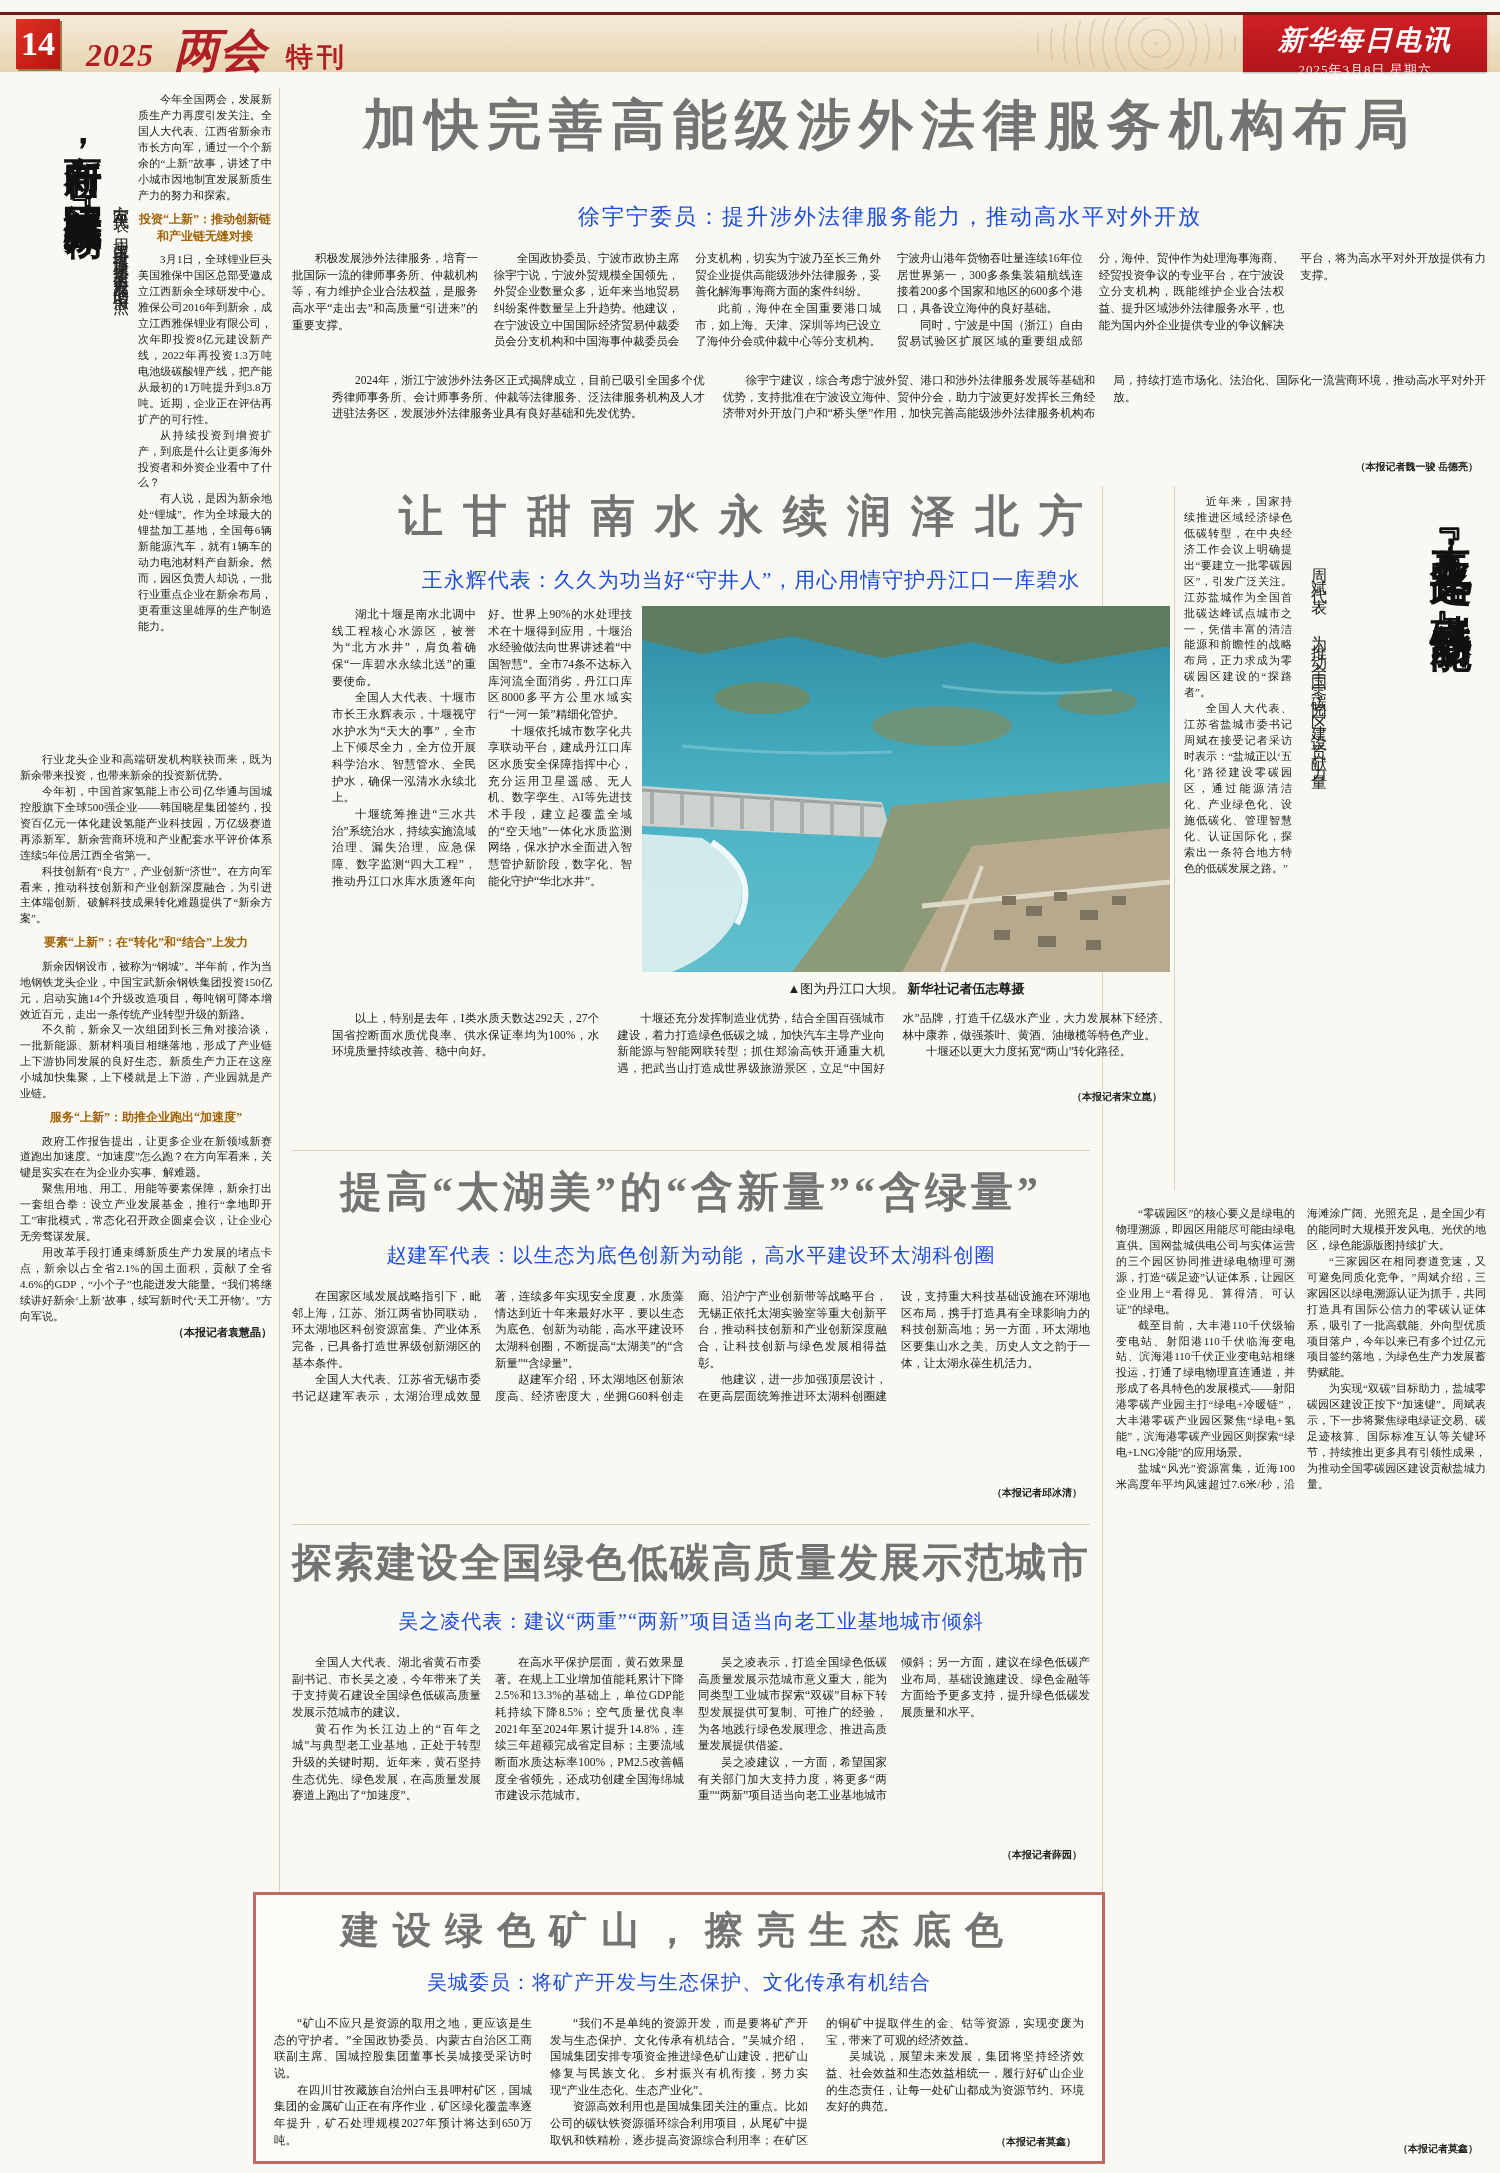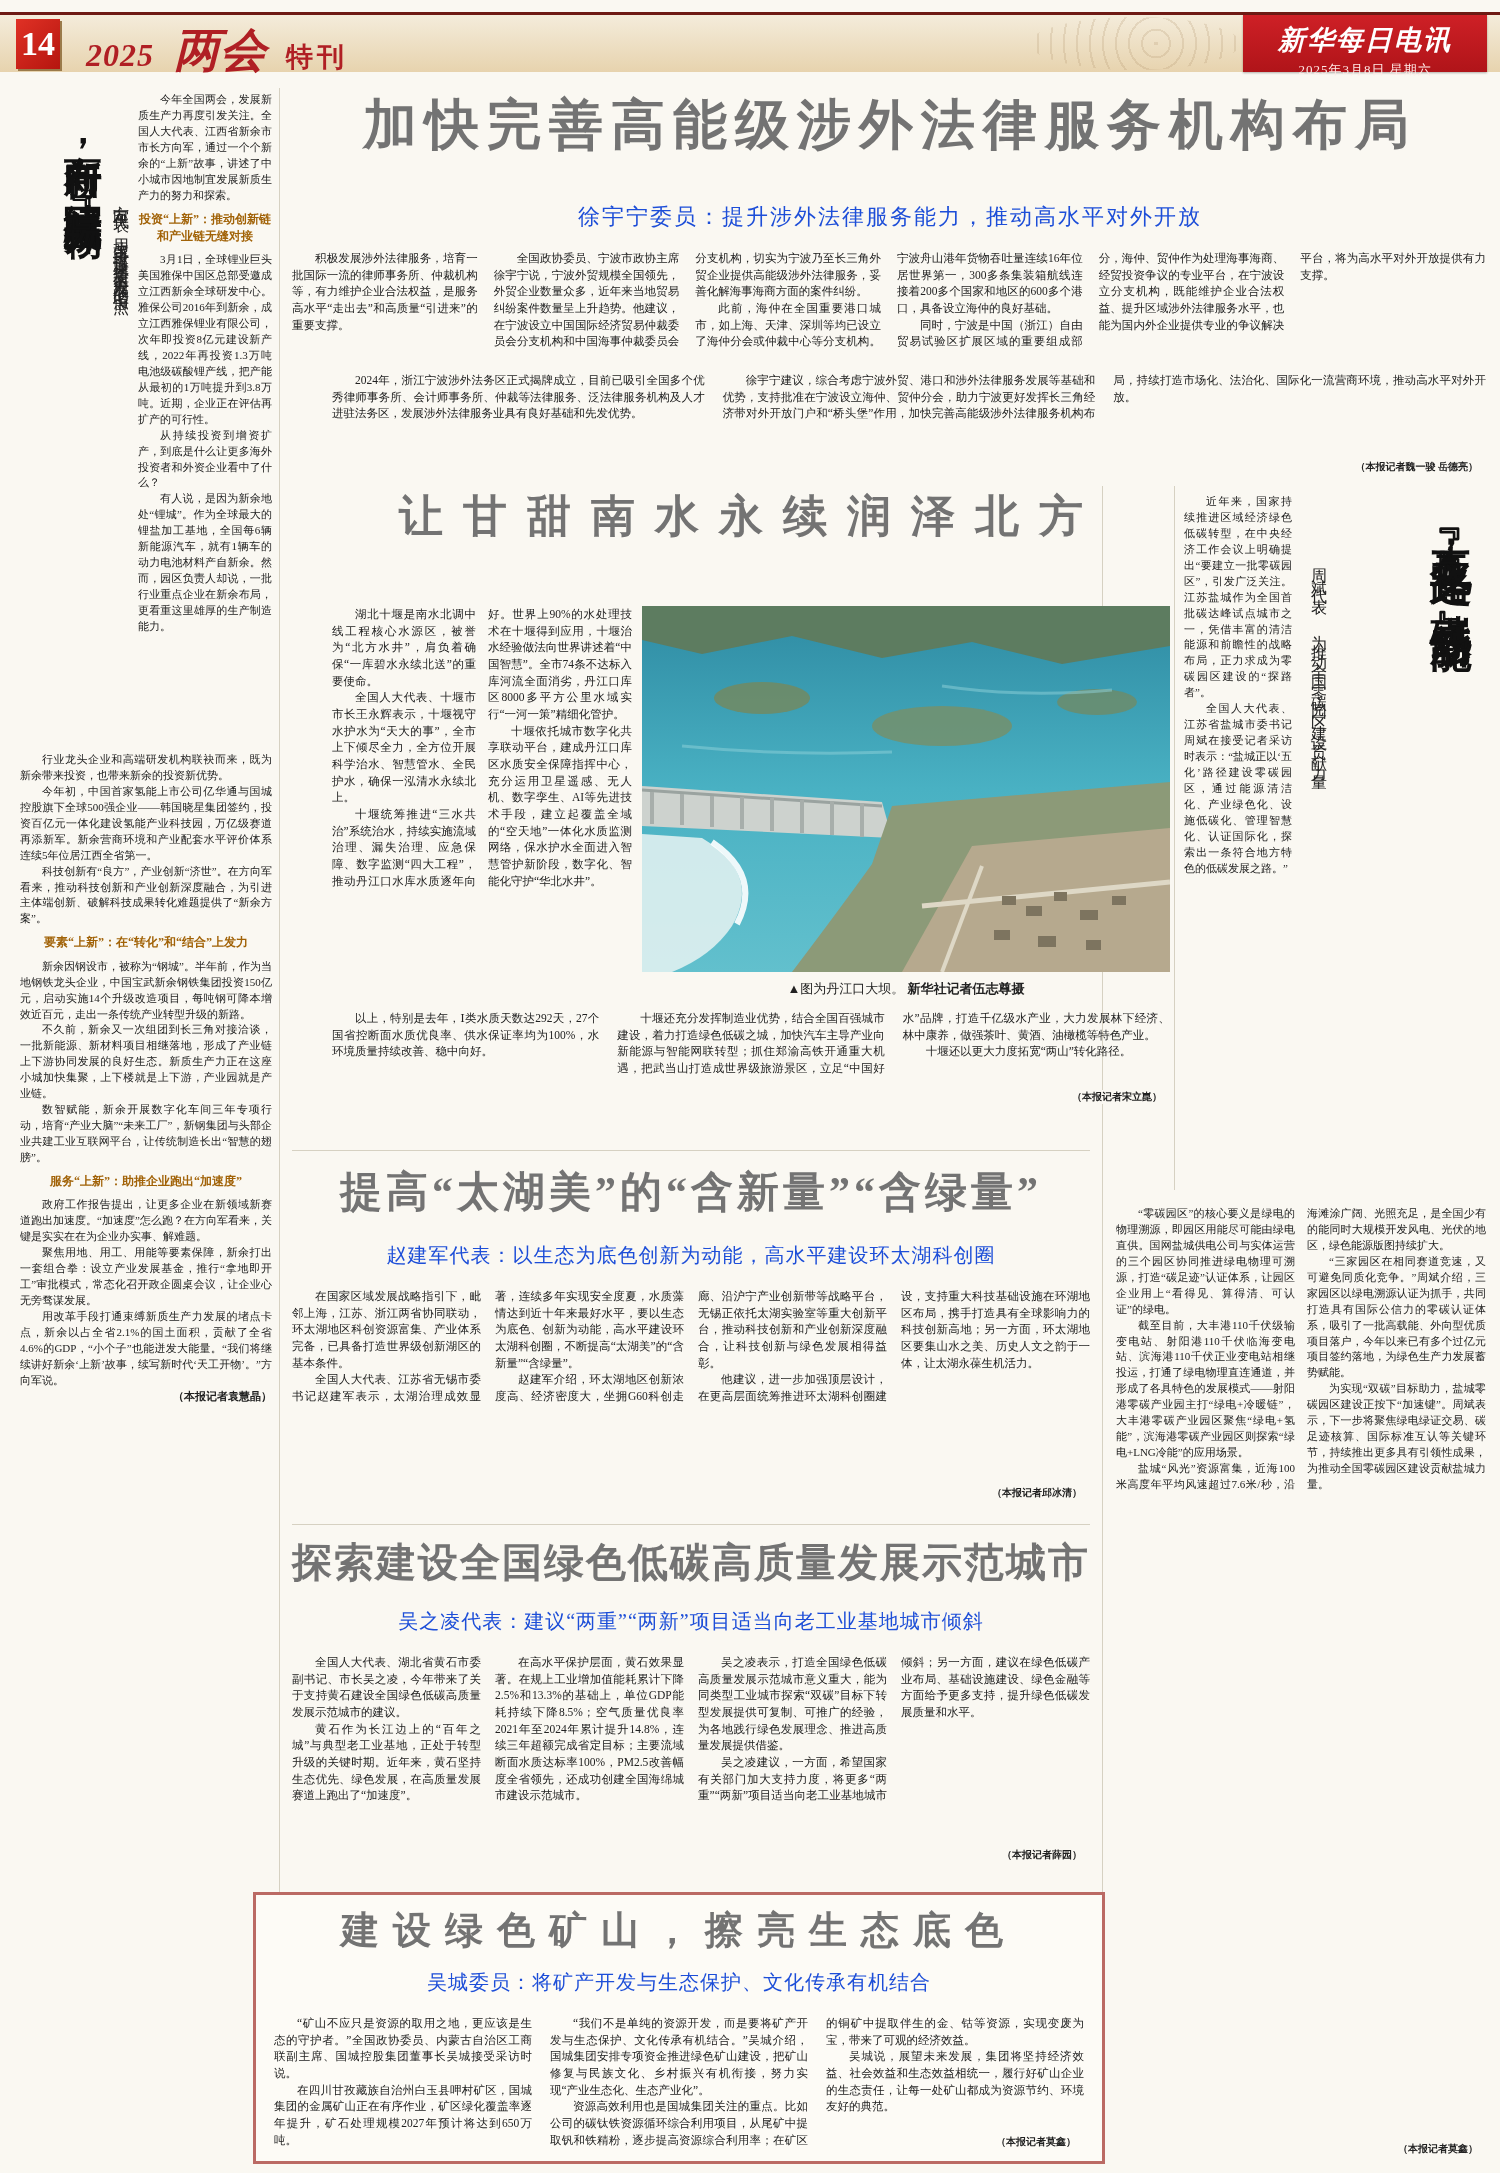--- a/index.html
+++ b/index.html
@@ -85,21 +85,20 @@
   <div class="abs body-txt" style="left:20px;top:752px;width:252px;height:1404px;font-size:11px;">
     <div>
         <p>行业龙头企业和高端研发机构联袂而来，既为新余带来投资，也带来新余的投资新优势。</p>
         <p>今年初，中国首家氢能上市公司亿华通与国城控股旗下全球500强企业——韩国晓星集团签约，投资百亿元一体化建设氢能产业科技园，万亿级赛道再添新军。新余营商环境和产业配套水平评价体系连续5年位居江西全省第一。</p>
         <p>科技创新有“良方”，产业创新“济世”。在方向军看来，推动科技创新和产业创新深度融合，为引进主体端创新、破解科技成果转化难题提供了“新余方案”。</p>
       </div>
     <h4 class="sec-title">要素“上新”：在“转化”和“结合”上发力</h4>
     <div>
         <p>新余因钢设市，被称为“钢城”。半年前，作为当地钢铁龙头企业，中国宝武新余钢铁集团投资150亿元，启动实施14个升级改造项目，每吨钢可降本增效近百元，走出一条传统产业转型升级的新路。</p>
         <p>不久前，新余又一次组团到长三角对接洽谈，一批新能源、新材料项目相继落地，形成了产业链上下游协同发展的良好生态。新质生产力正在这座小城加快集聚，上下楼就是上下游，产业园就是产业链。</p>
-        <p>数智赋能，新余开展数字化车间三年专项行动，培育“产业大脑”“未来工厂”，新钢集团与头部企业共建工业互联网平台，让传统制造长出“智慧的翅膀”。</p>
       </div>
     <h4 class="sec-title">服务“上新”：助推企业跑出“加速度”</h4>
     <div>
         <p>政府工作报告提出，让更多企业在新领域新赛道跑出加速度。“加速度”怎么跑？在方向军看来，关键是实实在在为企业办实事、解难题。</p>
         <p>聚焦用地、用工、用能等要素保障，新余打出一套组合拳：设立产业发展基金，推行“拿地即开工”审批模式，常态化召开政企圆桌会议，让企业心无旁骛谋发展。</p>
         <p>用改革手段打通束缚新质生产力发展的堵点卡点，新余以占全省2.1%的国土面积，贡献了全省4.6%的GDP，“小个子”也能迸发大能量。“我们将继续讲好新余‘上新’故事，续写新时代‘天工开物’。”方向军说。</p>
       </div>
     <p style="text-align:right;font-weight:bold;text-indent:0;">（本报记者袁慧晶）</p>
   </div>
 
@@ -113,20 +112,21 @@
     </div>
   <div class="abs body-txt cols3" style="left:332px;top:372px;width:1154px;height:102px;">
     <div>
         <p>2024年，浙江宁波涉外法务区正式揭牌成立，目前已吸引全国多个优秀律师事务所、会计师事务所、仲裁等法律服务、泛法律服务机构及人才进驻法务区，发展涉外法律服务业具有良好基础和先发优势。</p>
         <p>徐宇宁建议，综合考虑宁波外贸、港口和涉外法律服务发展等基础和优势，支持批准在宁波设立海仲、贸仲分会，助力宁波更好发挥长三角经济带对外开放门户和“桥头堡”作用，加快完善高能级涉外法律服务机构布局，持续打造市场化、法治化、国际化一流营商环境，推动高水平对外开放。</p>
       </div>
     <span class="byline">（本报记者魏一骏 岳德亮）</span>
   </div>
 
   <div class="abs headline" style="left:332px;top:492px;width:838px;font-size:44px;letter-spacing:20px;">让甘甜南水永续润泽北方</div>
+  <div class="abs subhead" style="left:332px;top:566px;width:838px;font-size:21px;letter-spacing:1px;">王永辉代表：久久为功当好“守井人”，用心用情守护丹江口一库碧水</div>
   <div class="abs body-txt cols2" style="left:332px;top:606px;width:300px;height:366px;">
       <p>湖北十堰是南水北调中线工程核心水源区，被誉为“北方水井”，肩负着确保“一库碧水永续北送”的重要使命。</p>
       <p>全国人大代表、十堰市市长王永辉表示，十堰视守水护水为“天大的事”，全市上下倾尽全力，全方位开展科学治水、智慧管水、全民护水，确保一泓清水永续北上。</p>
       <p>十堰统筹推进“三水共治”系统治水，持续实施流域治理、漏失治理、应急保障、数字监测“四大工程”，推动丹江口水库水质逐年向好。世界上90%的水处理技术在十堰得到应用，十堰治水经验做法向世界讲述着“中国智慧”。全市74条不达标入库河流全面消劣，丹江口库区8000多平方公里水域实行“一河一策”精细化管护。</p>
       <p>十堰依托城市数字化共享联动平台，建成丹江口库区水质安全保障指挥中心，充分运用卫星遥感、无人机、数字孪生、AI等先进技术手段，建立起覆盖全域的“空天地”一体化水质监测网络，保水护水全面进入智慧管护新阶段，数字化、智能化守护“华北水井”。</p>
     </div>
 
   <div class="abs photo-frame" style="left:642px;top:606px;width:528px;height:366px;">
     <svg width="528" height="366" viewBox="0 0 528 366" xmlns="http://www.w3.org/2000/svg">
       <defs>

